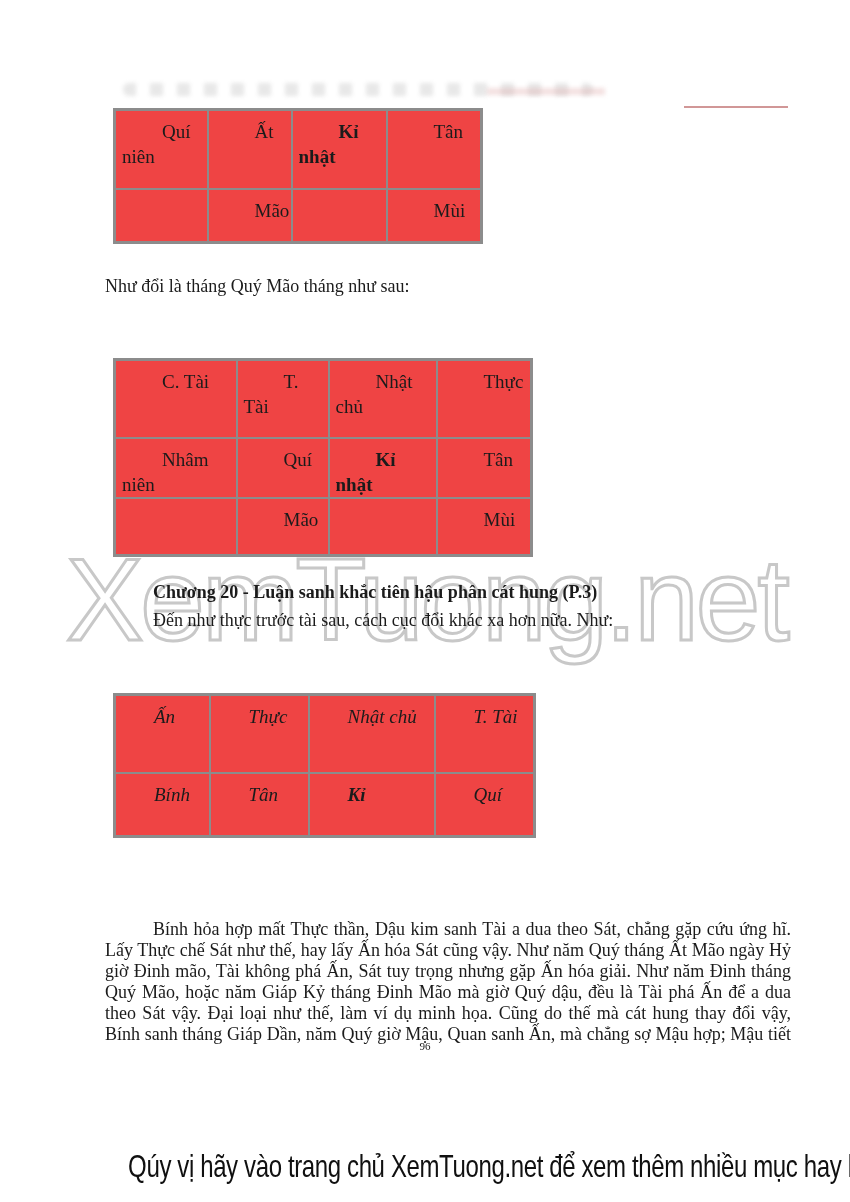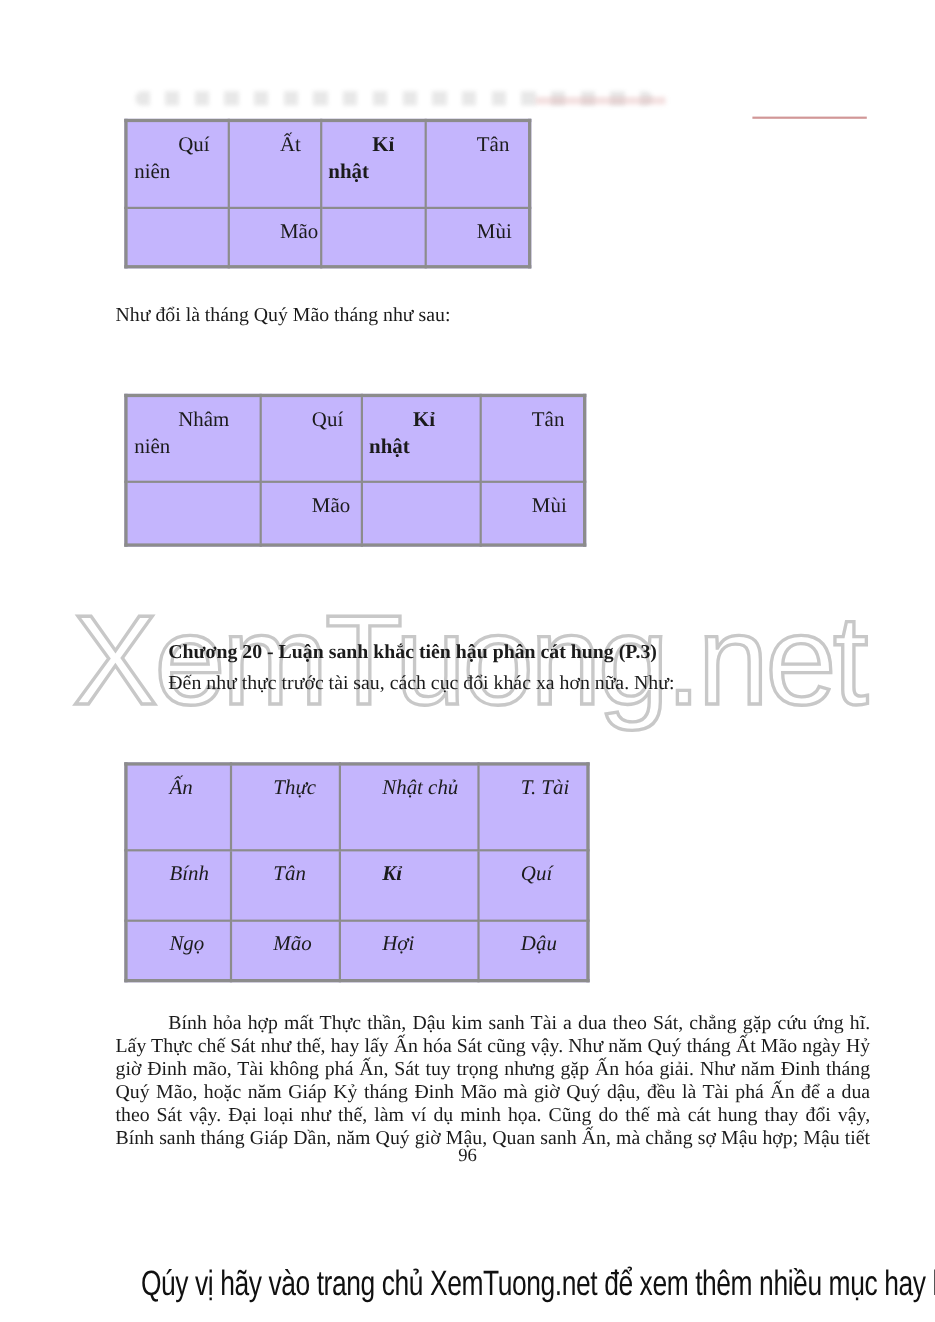--- a/index.html
+++ b/index.html
@@ -13,40 +13,40 @@
   .redline { left:684px; top:106px; width:104px; height:2px; background:var(--c-redline,#c98585); opacity:.85; z-index:1; }
   .artifacts {
     left:123px; top:83px; width:470px; height:13px; z-index:1;
     background:repeating-linear-gradient(90deg, rgba(150,150,150,.55) 0 13px, rgba(255,255,255,0) 13px 27px);
     filter:blur(2px); opacity:.4; border-radius:6px;
   }
   .smear { left:487px; top:88px; width:118px; height:7px; background:rgba(224,168,168,.35); filter:blur(2px); z-index:1; }
 
   
   table.grid {
-    border-collapse:collapse; table-layout:fixed; background:#c4b5fd;
+    border-collapse:collapse; table-layout:fixed; background:#ef4444;
     border:3px solid var(--c-border,#8c8c8c); z-index:2; position:absolute;
   }
   table.grid td {
     border:2px solid var(--c-border,#8c8c8c); vertical-align:top;
     padding:8px 6px 0 6px; font-size:19px; line-height:25px;
     text-align:left; text-indent:40px; overflow:hidden;
   }
   table.t3 td { text-indent:32px; }
   td.b { font-weight:bold; }
 
   
   .para { width:686px; font-size:18px; line-height:21px; z-index:4; }
   .jline { text-align:justify; text-align-last:justify; }
   .lline { text-align:left; }
   .ind { text-indent:48px; }
   .mid { line-height:28px; }
   .heading { font-weight:bold; }
 
-  .pagenum { top:1040px; left:0; width:850px; text-align:center; font-size:17px; z-index:4; }
+  .pagenum { top:1040px; left:0; width:850px; text-align:center; font-size:11px; z-index:4; }
 
   .watermark {
     left:66px; top:540px; z-index:3; white-space:nowrap;
     font-family:"Liberation Sans","DejaVu Sans",sans-serif; font-weight:normal;
     font-size:116px; line-height:120px; letter-spacing:-3px;
     color:rgba(255,255,255,0.55);
     -webkit-text-stroke:3px var(--c-watermark,#c8c8c8);
   }
 
   .footer { top:1148px; left:0; width:850px; text-align:center; z-index:4;
@@ -90,21 +90,27 @@
   </div>
 
   <table class="grid t2" style="left:113px; top:358px; width:417px;">
     <colgroup>
         <col style="width:122px">
         <col style="width:92px">
         <col style="width:108px">
         <col style="width:95px">
       </colgroup>
     <tbody>
-    <tr style="height:78px">
+        <tr style="height:78px">
+      <td>C. Tài</td>
+      <td>T. Tài</td>
+      <td>Nhật chủ</td>
+      <td>Thực</td>
+    </tr>
+    <tr style="height:60px">
       <td>Nhâm niên</td>
       <td>Quí</td>
       <td class="b">Kỉ nhật</td>
       <td>Tân</td>
     </tr>
     <tr style="height:58px">
       <td></td>
       <td>Mão</td>
       <td></td>
       <td>Mùi</td>
@@ -132,26 +138,20 @@
       <td>Thực</td>
       <td>Nhật chủ</td>
       <td>T. Tài</td>
     </tr>
     <tr style="height:64px">
       <td>Bính</td>
       <td>Tân</td>
       <td class="b">Kỉ</td>
       <td>Quí</td>
     </tr>
-    <tr style="height:55px">
-      <td>Ngọ</td>
-      <td>Mão</td>
-      <td>Hợi</td>
-      <td>Dậu</td>
-    </tr>
   </tbody>
     </table>
 
   <div class="abs para" style="left:105px; top:919px;">
     <div class="jline ind">Bính hỏa hợp mất Thực thần, Dậu kim sanh Tài a dua theo Sát, chẳng gặp cứu ứng hĩ.</div>
     <div class="jline">Lấy Thực chế Sát như thế, hay lấy Ấn hóa Sát cũng vậy. Như năm Quý tháng Ất Mão ngày Hỷ</div>
     <div class="jline">giờ Đinh mão, Tài không phá Ấn, Sát tuy trọng nhưng gặp Ấn hóa giải. Như năm Đinh tháng</div>
     <div class="jline">Quý Mão, hoặc năm Giáp Kỷ tháng Đinh Mão mà giờ Quý dậu, đều là Tài phá Ấn để a dua</div>
     <div class="jline">theo Sát vậy. Đại loại như thế, làm ví dụ minh họa. Cũng do thế mà cát hung thay đổi vậy,</div>
     <div class="jline">Bính sanh tháng Giáp Dần, năm Quý giờ Mậu, Quan sanh Ấn, mà chẳng sợ Mậu hợp; Mậu tiết</div>

